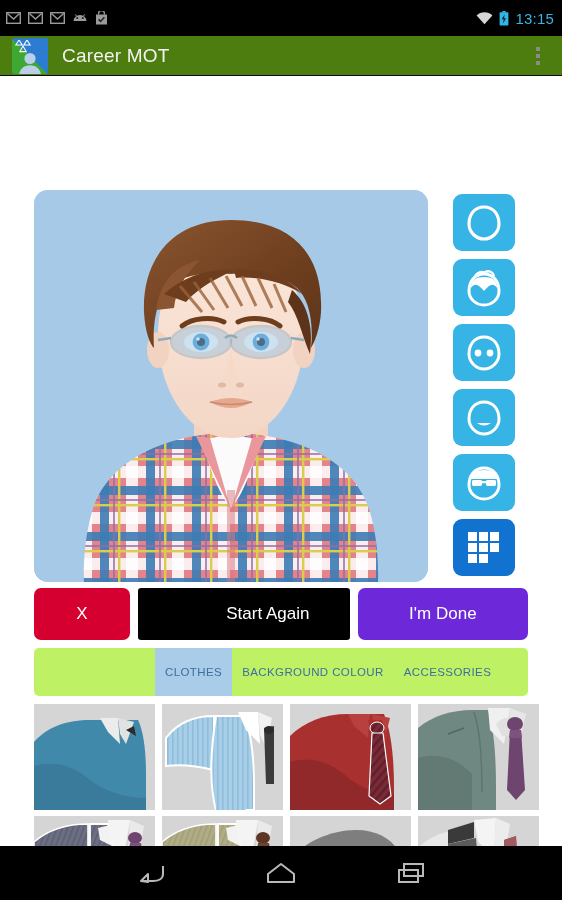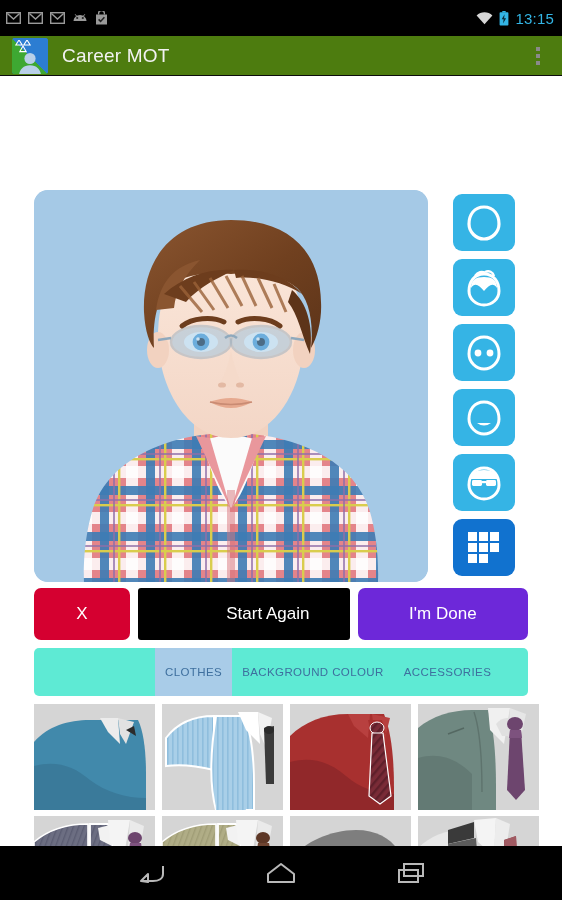--- a/index.html
+++ b/index.html
@@ -96,21 +96,21 @@
     font-family:"Liberation Sans", sans-serif;
     cursor:pointer; display:flex; align-items:center; justify-content:center;
   }
   #btn-cancel { width:96px; background:#d50030; border-radius:7px; }
   #btn-restart { flex:1; background:#000000; border-radius:3px;padding-left:48px; }
   #btn-done { flex:1.04; background:#6d28d9; border-radius:7px; }
 
   
   #tab-bar {
     position:absolute; left:34px; top:572px;
-    width:494px; height:48px; background:#5eead4;
+    width:494px; height:48px; background:#bef264;
     border-radius:5px; overflow:hidden;
     display:flex; align-items:stretch;
   }
   #tab-spacer { width:121px; flex:none; }
   .tab {
     display:flex; align-items:center; padding:0 10px;
     color:#3e6f9e; font-size:11.5px; letter-spacing:0.4px;
     cursor:pointer; white-space:nowrap;
   }
   .tab.selected { background:#a9cce8; }

